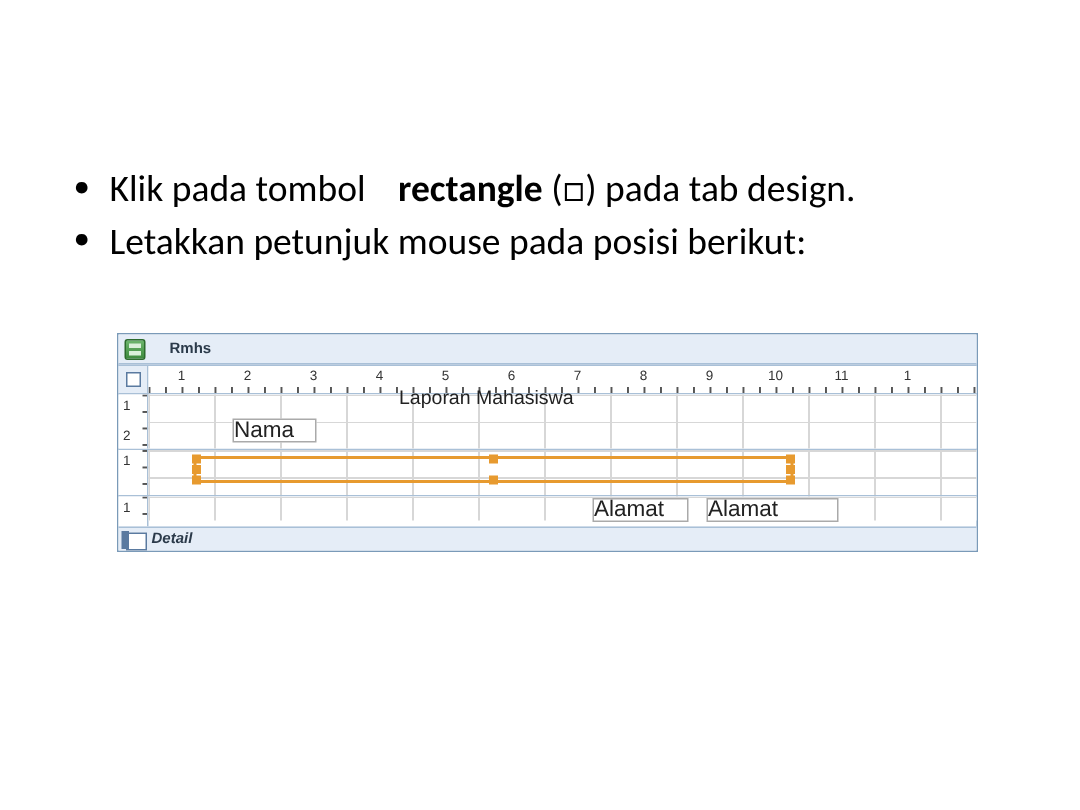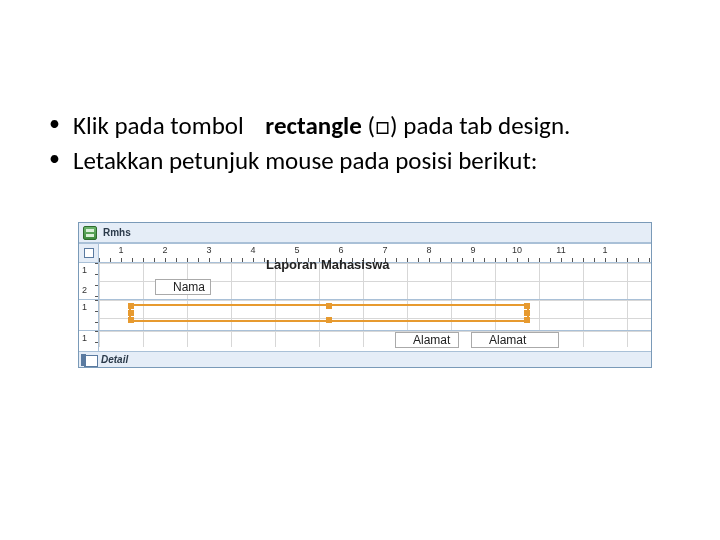--- a/index.html
+++ b/index.html
@@ -48,21 +48,21 @@
     border: 1px solid #7a9ab8;
     background: #fff;
   }
   .titlebar {
     height: 20px;
     background: #e5edf7;
     border-bottom: 1px solid #a9c0d7;
     display: flex;
     align-items: center;
     padding: 0 4px;
-    gap: 6px;
+    gap: 16px;
   }
   .titlebar .form-icon {
     width: 14px; height: 14px;
     background: linear-gradient(#6db56d,#3e8c3e);
     border: 1px solid #2d6b2d;
     border-radius: 2px;
     position: relative;
   }
   .titlebar .form-icon:after{
     content:""; position:absolute; left:2px; top:2px; width:8px; height:3px;
@@ -143,29 +143,29 @@
   }
   .section-bar .bullet-left {
     position:absolute; left:2px; top:2px;
     width:5px; height:12px;
     background:#5a7aa0;
   }
 
   .label-box {
     position:absolute;
     height:16px; line-height:14px;
-    font-size:12px;
+    font-size:15px;
     background:#fff;
     border:1px solid #aaa;
-    padding:0 17px;
+    padding:0 0;
     color:#222;
   }
   .title-lbl {
     position:absolute; top:-6px; left:155px;
-    font-size:13px; font-weight:700; color:#222;padding-left:12px;
+    font-size:13px; font-weight:400; color:#222;padding-left:12px;
   }
   .rect-sel {
     position:absolute;
     border:2px solid #e79a2f;
     background:transparent;
   }
   .handle {
     position:absolute; width:6px; height:6px;
     background:#e79a2f;
   }

